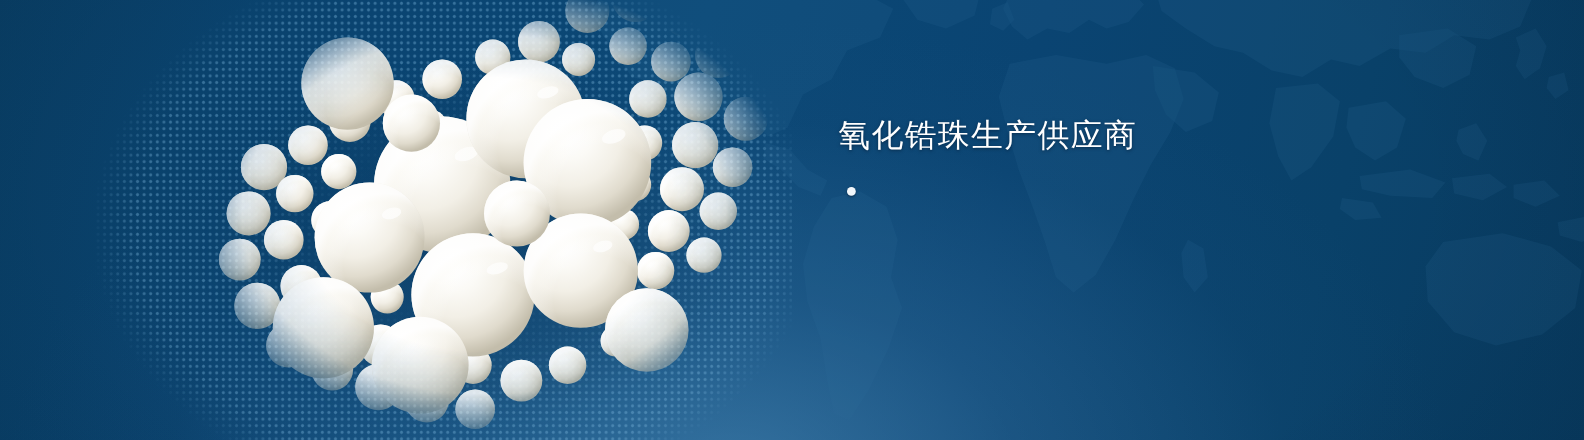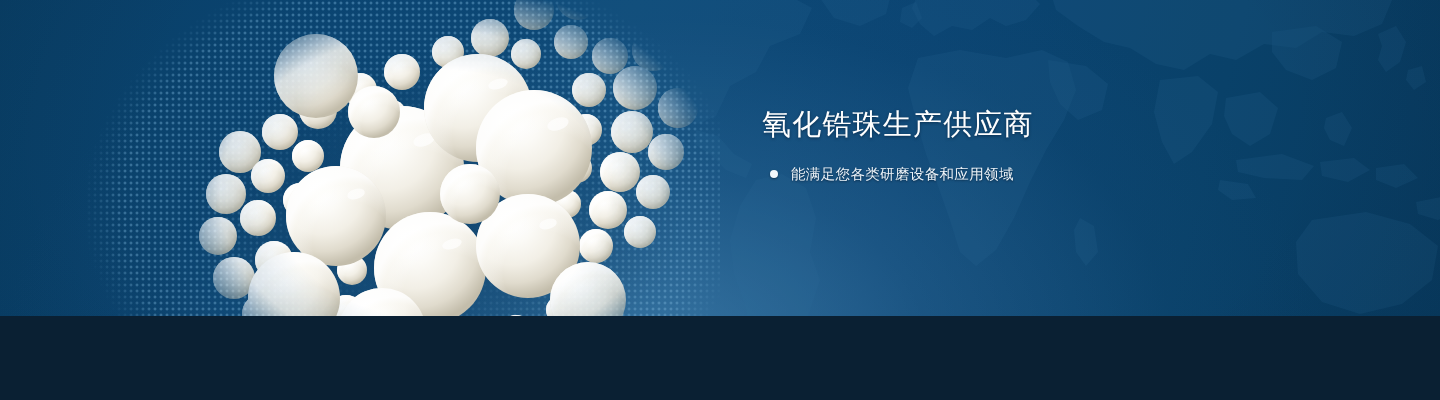--- a/index.html
+++ b/index.html
@@ -9,21 +9,21 @@
     background: #0a2033;
   }
   body {
     font-family: "Liberation Sans", "DejaVu Sans", sans-serif;
   }
 
   
   #banner {
     position: relative;
     width: 1440px;
-    height: 316px;
+    height: 400px;
     overflow: hidden;
     background: #073f67;
   }
 
   
   .bg-base {
     position: absolute;
     inset: 0;
     background:
       radial-gradient(ellipse 820px 520px at 46% 108%,
@@ -480,21 +480,20 @@
 
   <div class="content">
 
     <h1 class="headline">氧化锆珠生产供应商</h1>
 
     <ul class="bullets">
 
       <li class="bullet">
         <span class="bullet-dot"></span>
         <span class="bullet-text">
-          <span class="ln">能满足您各类研磨设备和应用领域</span>
         </span>
       </li>
 
 
 
     </ul>
   </div>
 
 </div>
 

